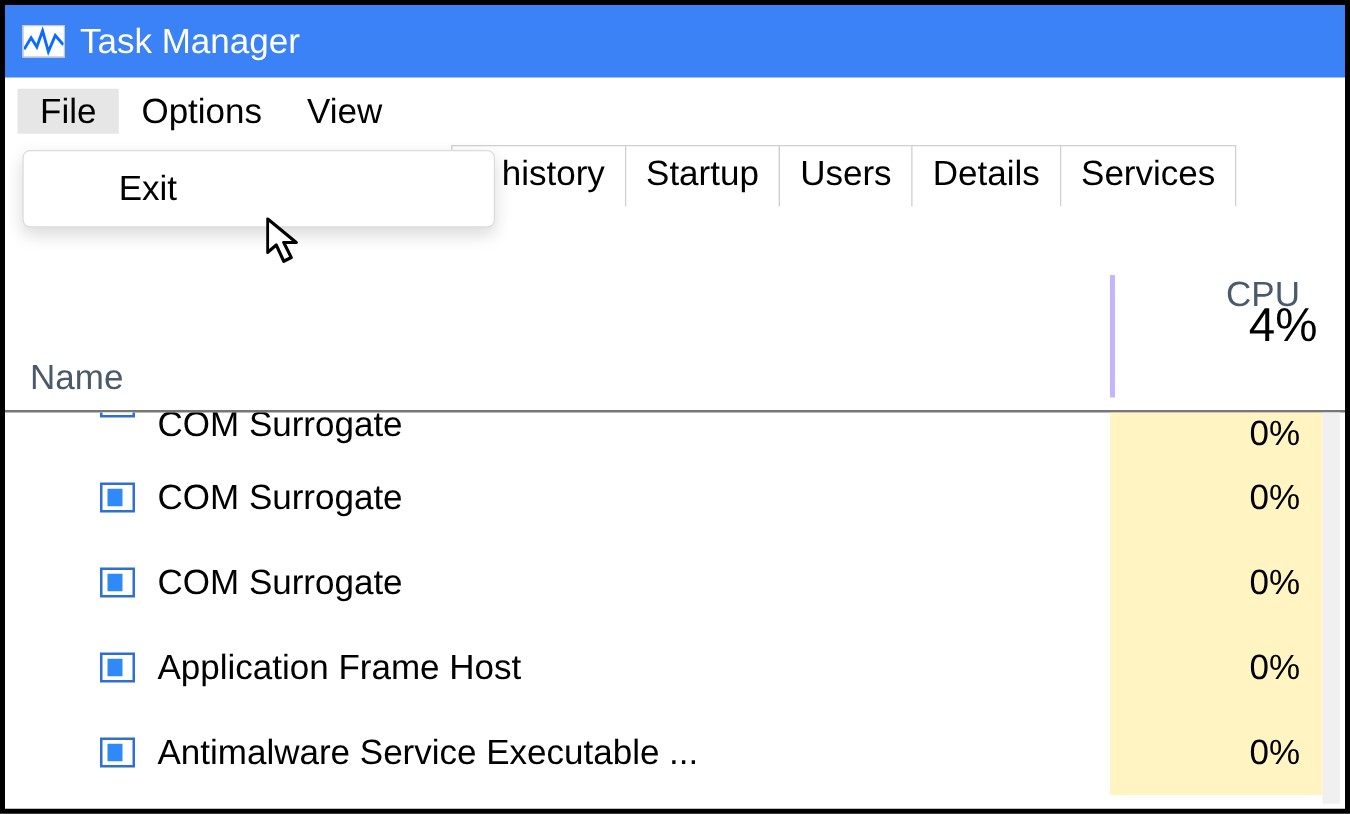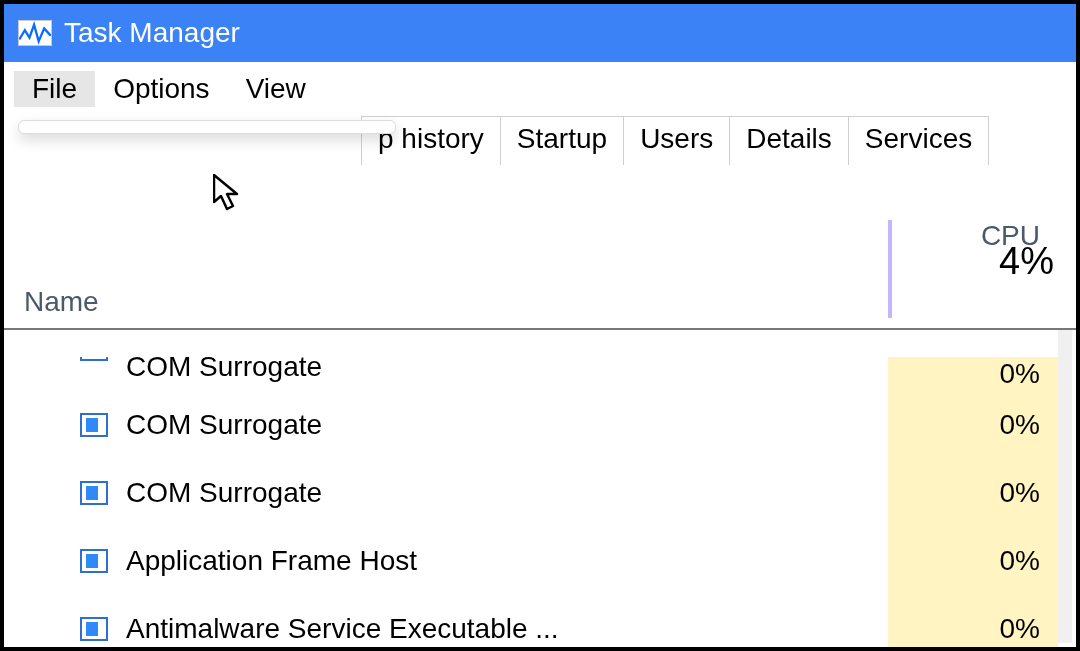--- a/index.html
+++ b/index.html
@@ -139,21 +139,20 @@
     color: #000;
   }
 
   
   .plist {
     position: absolute;
     left: 0; right: 18px;
     top: 326px;
     bottom: 0;
     overflow: hidden;
-    margin-top: 27px;
   }
   .plist .row {
     position: relative;
     height: 68px;
     display: flex;
     align-items: center;
   }
   .plist .row.partial { height: 34px; align-items: flex-start; overflow: hidden; }
   .plist .picon {
     width: 28px; height: 24px;
@@ -268,19 +267,20 @@
     <span class="picon"></span>
     <span class="pname">Antimalware Service Executable ...</span>
     <span class="pcpu-cell">0%</span>
   </div>
 
 </div>
 
 <div class="scrolltrack"></div>
 
 <div class="dropdown">
+  <div class="ditem">Exit</div>
 </div>
 
 <span class="cursor">
   <svg width="32" height="38" viewBox="0 0 32 38">
     <polygon points="1,1 1,28 8,22 14,35 20,32 14,20 24,20" fill="#fff" stroke="#000" stroke-width="2.5" stroke-linejoin="round"></polygon>
   </svg>
 </span>
 
 </body></html>

